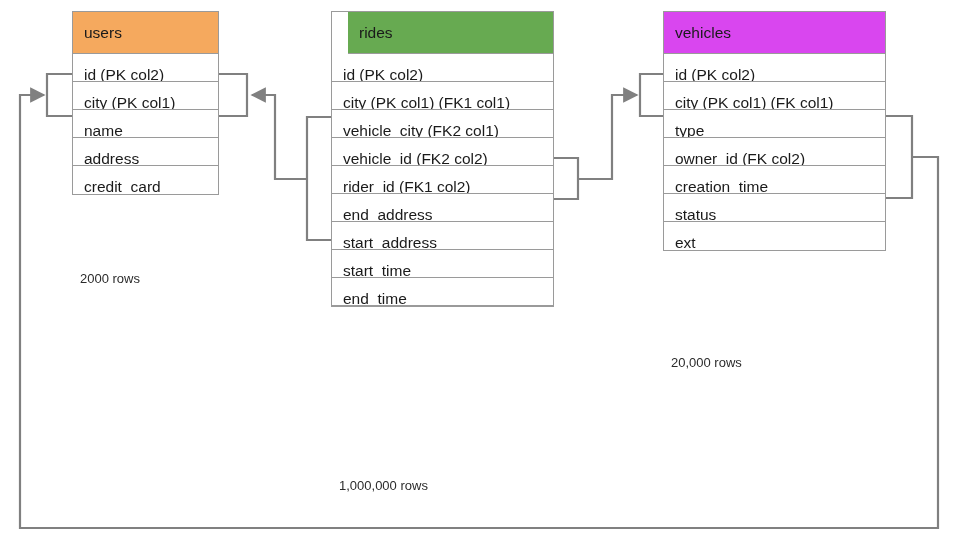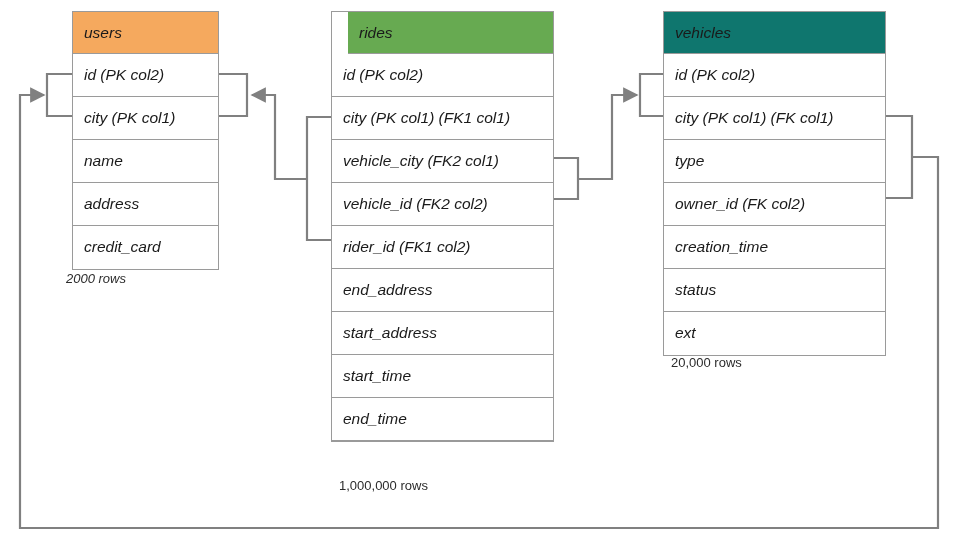--- a/index.html
+++ b/index.html
@@ -22,36 +22,35 @@
     top: 0;
     width: 960px;
     height: 540px;
     pointer-events: none;
   }
   .entity {
     position: absolute;
     box-sizing: border-box;
     border: 1px solid #9a9a9a;
     background: #ffffff;
-    font-style: italic;
   }
   .entity-header {
     box-sizing: border-box;
     height: 42px;
     line-height: 42px;
     padding: 0 0 0 11px;
     font-size: 15.5px;
     color: #1a1a1a;
     border-bottom: 1px solid #9a9a9a;
     white-space: nowrap;
     overflow: hidden;
   }
   .entity-field {
     box-sizing: border-box;
-    height: 43px;
+    height: 28px;
     line-height: 41px;
     padding: 0 0 0 11px;
     font-size: 15.5px;
     color: #1a1a1a;
     border-bottom: 1px solid #9a9a9a;
     white-space: nowrap;
     overflow: hidden;
     background: #ffffff;
   }
   .entity-field.last {
@@ -108,38 +107,38 @@
   </svg>
 
   <div class="entity" style="left:72px; top:11px; width:147px;">
     <div class="entity-header" style="background:#f5a95e;">users</div>
     <div class="entity-field">id (PK col2)</div>
     <div class="entity-field">city (PK col1)</div>
     <div class="entity-field">name</div>
     <div class="entity-field">address</div>
     <div class="entity-field last">credit_card</div>
   </div>
-  <div class="rowcount" style="left:66px; top:271px;font-style:italic;">2000 rows</div>
+  <div class="rowcount" style="left:80px; top:271px;">2000 rows</div>
 
   <div class="entity" style="left:331px; top:11px; width:223px;">
     <div class="entity-header" style="background:#67aa51;margin-left:16px;">rides</div>
     <div class="entity-field">id (PK col2)</div>
     <div class="entity-field">city (PK col1) (FK1 col1)</div>
     <div class="entity-field">vehicle_city (FK2 col1)</div>
     <div class="entity-field">vehicle_id (FK2 col2)</div>
     <div class="entity-field">rider_id (FK1 col2)</div>
     <div class="entity-field">end_address</div>
     <div class="entity-field">start_address</div>
     <div class="entity-field">start_time</div>
     <div class="entity-field">end_time</div>
   </div>
   <div class="rowcount" style="left:339px; top:478px;">1,000,000 rows</div>
 
   <div class="entity" style="left:663px; top:11px; width:223px;">
-    <div class="entity-header" style="background:#0f766e;">vehicles</div>
+    <div class="entity-header" style="background:#d946ef;">vehicles</div>
     <div class="entity-field">id (PK col2)</div>
     <div class="entity-field">city (PK col1) (FK col1)</div>
     <div class="entity-field">type</div>
     <div class="entity-field">owner_id (FK col2)</div>
     <div class="entity-field">creation_time</div>
     <div class="entity-field">status</div>
     <div class="entity-field last">ext</div>
   </div>
   <div class="rowcount" style="left:671px; top:355px;text-align:right;">20,000 rows</div>
 

